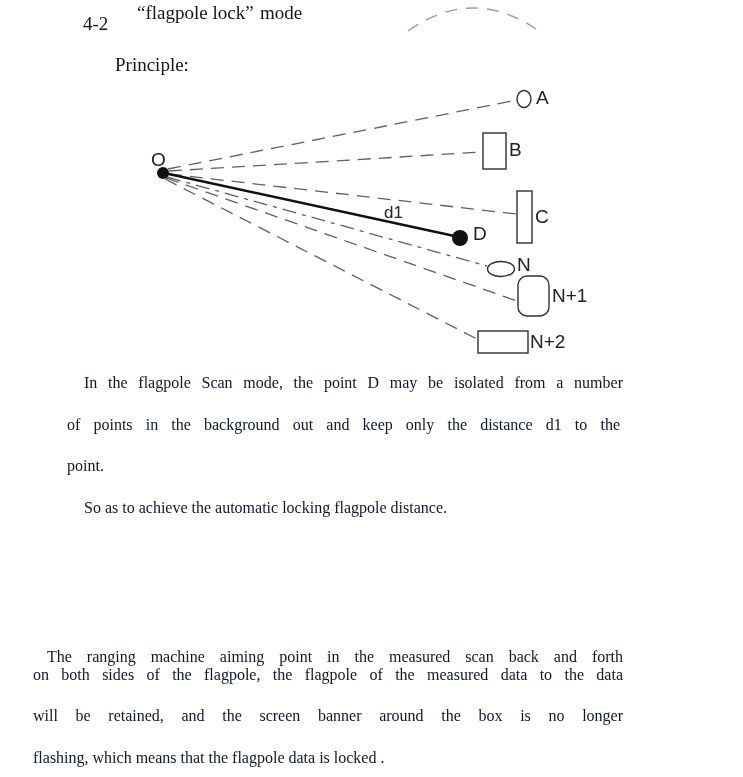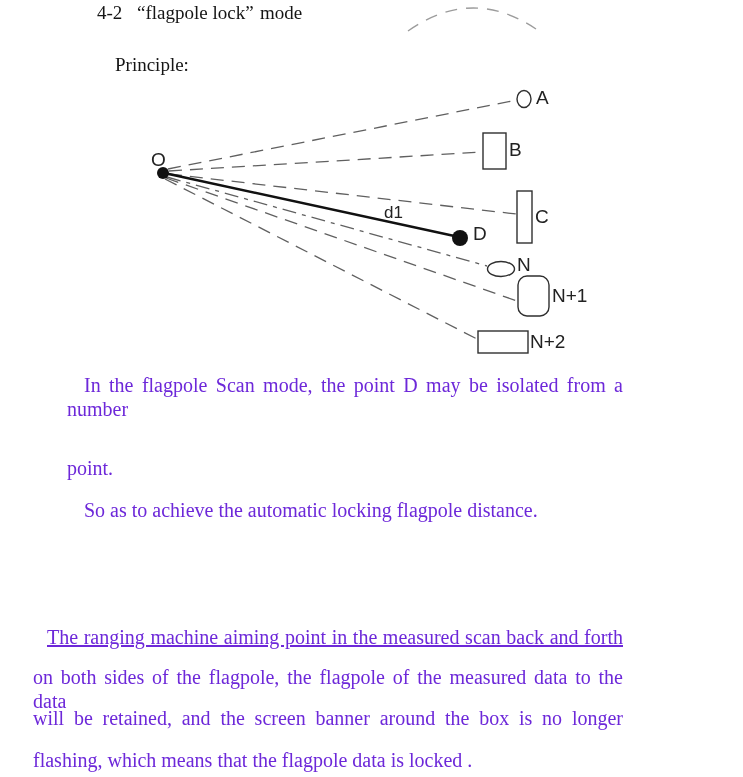--- a/index.html
+++ b/index.html
@@ -22,35 +22,35 @@
     position:absolute;
     left:0;top:0;
     width:743px;height:370px;
   }
   .diagram-svg text{
     font-family:"Liberation Sans","DejaVu Sans",sans-serif;
     fill:#222222;
   }
   .bl{
     position:absolute;
-    font-size:20px;
+    font-size:16px;
     line-height:1.18;
-    color:#6d28d9;
+    color:#0f172a;
   }
   .jl{
     text-align:justify;
     text-align-last:justify;
   }
 </style>
 </head>
 <body>
 
 <div class="page">
 
-  <span class="hspan" style="left:83px;top:3px;margin-left:14px;">4-2</span>
+  <span class="hspan" style="left:83px;top:14px;">4-2</span>
   <span class="hspan" style="left:137px;top:3px;">“flagpole lock”</span>
   <span class="hspan" style="left:260px;top:3px;font-family:Liberation Serif, serif;">mode</span>
   <span class="hspan" style="left:115px;top:42px;margin-top:13px;">Principle:</span>
 
   <svg class="diagram-svg" viewBox="0 0 743 370">
 
     <path d="M 408 31 Q 472 -14 536 29" fill="none" stroke="#9c9c9c" stroke-width="1.4" stroke-dasharray="12 9"></path>
 
     <line x1="168" y1="169" x2="517" y2="100" stroke="#606060" stroke-width="1.3" stroke-dasharray="13 8"></line>
     <line x1="169" y1="171" x2="482" y2="152" stroke="#606060" stroke-width="1.3" stroke-dasharray="13 8"></line>
@@ -82,20 +82,21 @@
     <text x="517" y="271" font-size="19">N</text>
 
     <rect x="518" y="276" width="31" height="40" rx="9" fill="#ffffff" stroke="#2f2f2f" stroke-width="1.4"></rect>
     <text x="552" y="302" font-size="19">N+1</text>
 
     <rect x="478" y="331" width="50" height="22" fill="#ffffff" stroke="#2f2f2f" stroke-width="1.4"></rect>
     <text x="530" y="348" font-size="19">N+2</text>
   </svg>
 
   <div class="bl jl" style="left:67px;top:374px;width:556px;text-indent:17px;">In the flagpole Scan mode, the point D may be isolated from a number</div>
+  <div class="bl jl" style="left:67px;top:416px;width:553px;">of points in the background out and keep only the distance d1 to the</div>
   <div class="bl" style="left:67px;top:457px;">point.</div>
   <div class="bl" style="left:84px;top:499px;">So as to achieve the automatic locking flagpole distance.</div>
-  <div class="bl jl" style="left:33px;top:626px;width:590px;text-indent:14px;text-decoration:underline;">The ranging machine aiming point in the measured scan back and forth</div>
+  <div class="bl jl" style="left:33px;top:648px;width:590px;text-indent:14px;">The ranging machine aiming point in the measured scan back and forth</div>
   <div class="bl jl" style="left:33px;top:666px;width:590px;">on both sides of the flagpole, the flagpole of the measured data to the data</div>
   <div class="bl jl" style="left:33px;top:707px;width:590px;">will be retained, and the screen banner around the box is no longer</div>
   <div class="bl" style="left:33px;top:749px;">flashing, which means that the flagpole data is locked .</div>
 
 </div>
 
 </body></html>

